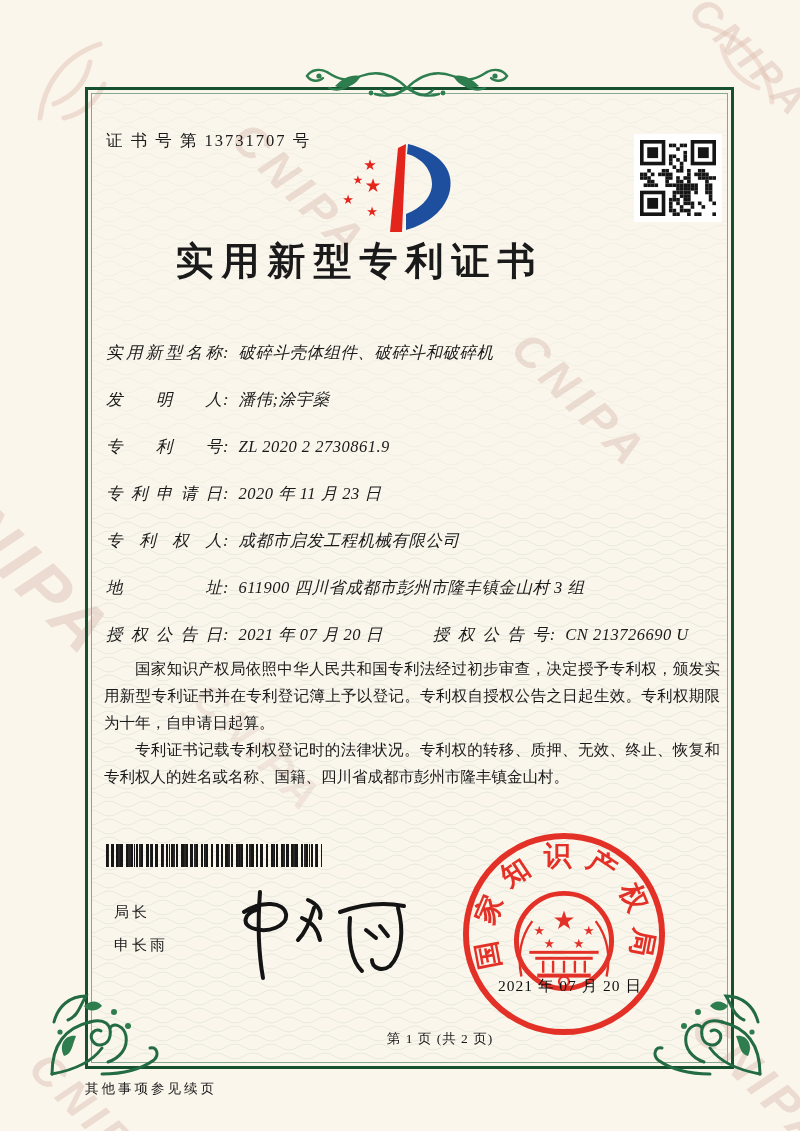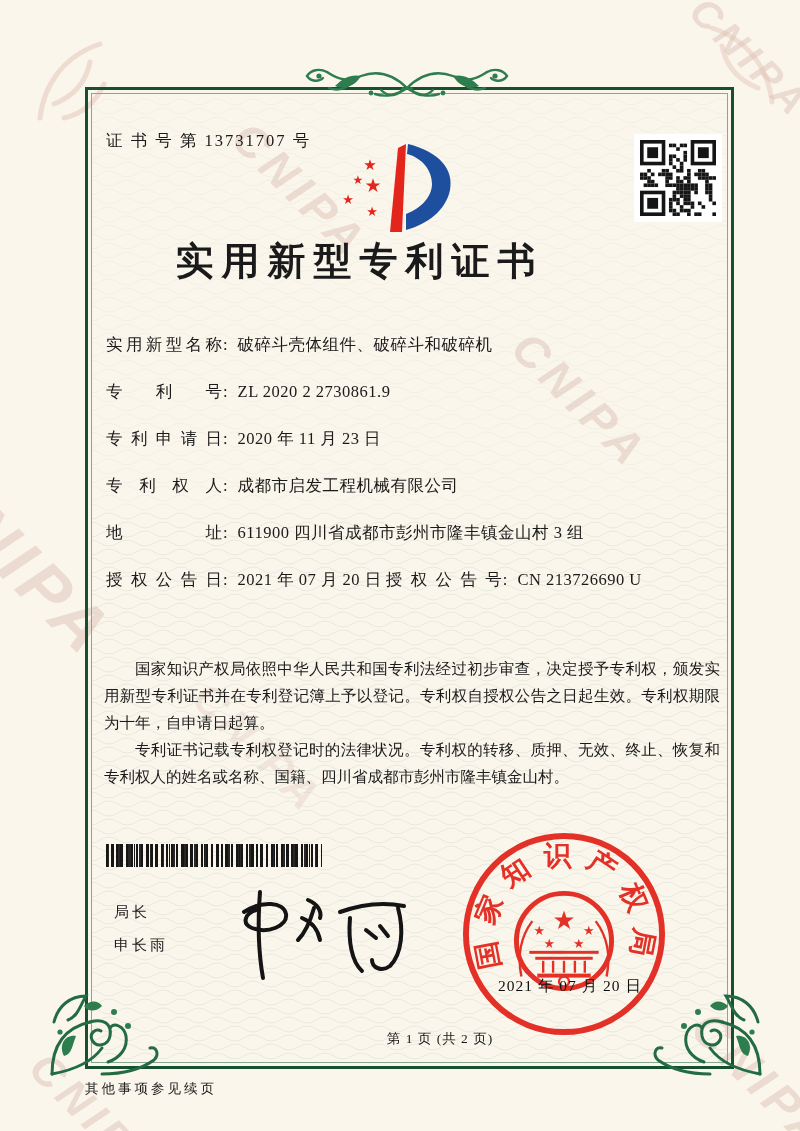--- a/index.html
+++ b/index.html
@@ -18,26 +18,26 @@
   
   .orn{position:absolute;pointer-events:none;}
   
   .cert-no{position:absolute;left:106px;top:130px;font-size:16.5px;letter-spacing:2px;}
   .qr-box{position:absolute;left:634px;top:134px;width:88px;height:88px;background:#fff;
           display:flex;align-items:center;justify-content:center;}
   .logo{position:absolute;left:336px;top:142px;width:132px;height:92px;}
   .title{position:absolute;left:85px;top:236px;width:549px;text-align:center;
          font-size:38px;font-weight:600;letter-spacing:8px;}
   
-  .fields{position:absolute;left:106px;top:332px;width:606px;font-size:16.5px;}
+  .fields{position:absolute;left:106px;top:340px;width:606px;font-size:16.5px;font-style:italic;}
   .frow{height:26px;line-height:26px;margin-bottom:21px;white-space:nowrap;}
   .flabel{display:inline-block;width:116px;text-align:justify;text-align-last:justify;vertical-align:top;}
   .fcolon{display:inline-block;margin:0 10px 0 1px;}
   .fvalue{letter-spacing:.5px;}
-  .flabel2{}
+  .flabel2{margin-left:46px;}
   
   .notice{position:absolute;left:104px;top:656px;width:616px;font-size:15.5px;
           line-height:1.74;text-align:justify;}
   .notice p{margin:0;text-indent:2em;}
   
   .barcode{position:absolute;left:106px;top:844px;width:216px;height:23px;
     background:
       repeating-linear-gradient(90deg,#161616 0 2px,rgba(0,0,0,0) 2px 5px),
       repeating-linear-gradient(90deg,#161616 0 1px,rgba(0,0,0,0) 1px 7px),
       repeating-linear-gradient(90deg,rgba(22,22,22,.92) 0 3px,rgba(0,0,0,0) 3px 11px);}
@@ -399,20 +399,23 @@
     </g>
   </svg>
 
   <div class="title">实用新型专利证书</div>
 
   <div class="fields">
     <div class="frow">
       <span class="flabel">实用新型名称</span><span class="fcolon">:</span><span class="fvalue">破碎斗壳体组件、破碎斗和破碎机</span>
     </div>
     <div class="frow">
+      <span class="flabel">发明人</span><span class="fcolon">:</span><span class="fvalue">潘伟;涂宇燊</span>
+    </div>
+    <div class="frow">
       <span class="flabel">专利号</span><span class="fcolon">:</span><span class="fvalue">ZL 2020 2 2730861.9</span>
     </div>
     <div class="frow">
       <span class="flabel">专利申请日</span><span class="fcolon">:</span><span class="fvalue">2020 年 11 月 23 日</span>
     </div>
     <div class="frow">
       <span class="flabel">专利权人</span><span class="fcolon">:</span><span class="fvalue">成都市启发工程机械有限公司</span>
     </div>
     <div class="frow">
       <span class="flabel">地址</span><span class="fcolon">:</span><span class="fvalue">611900 四川省成都市彭州市隆丰镇金山村 3 组</span>

